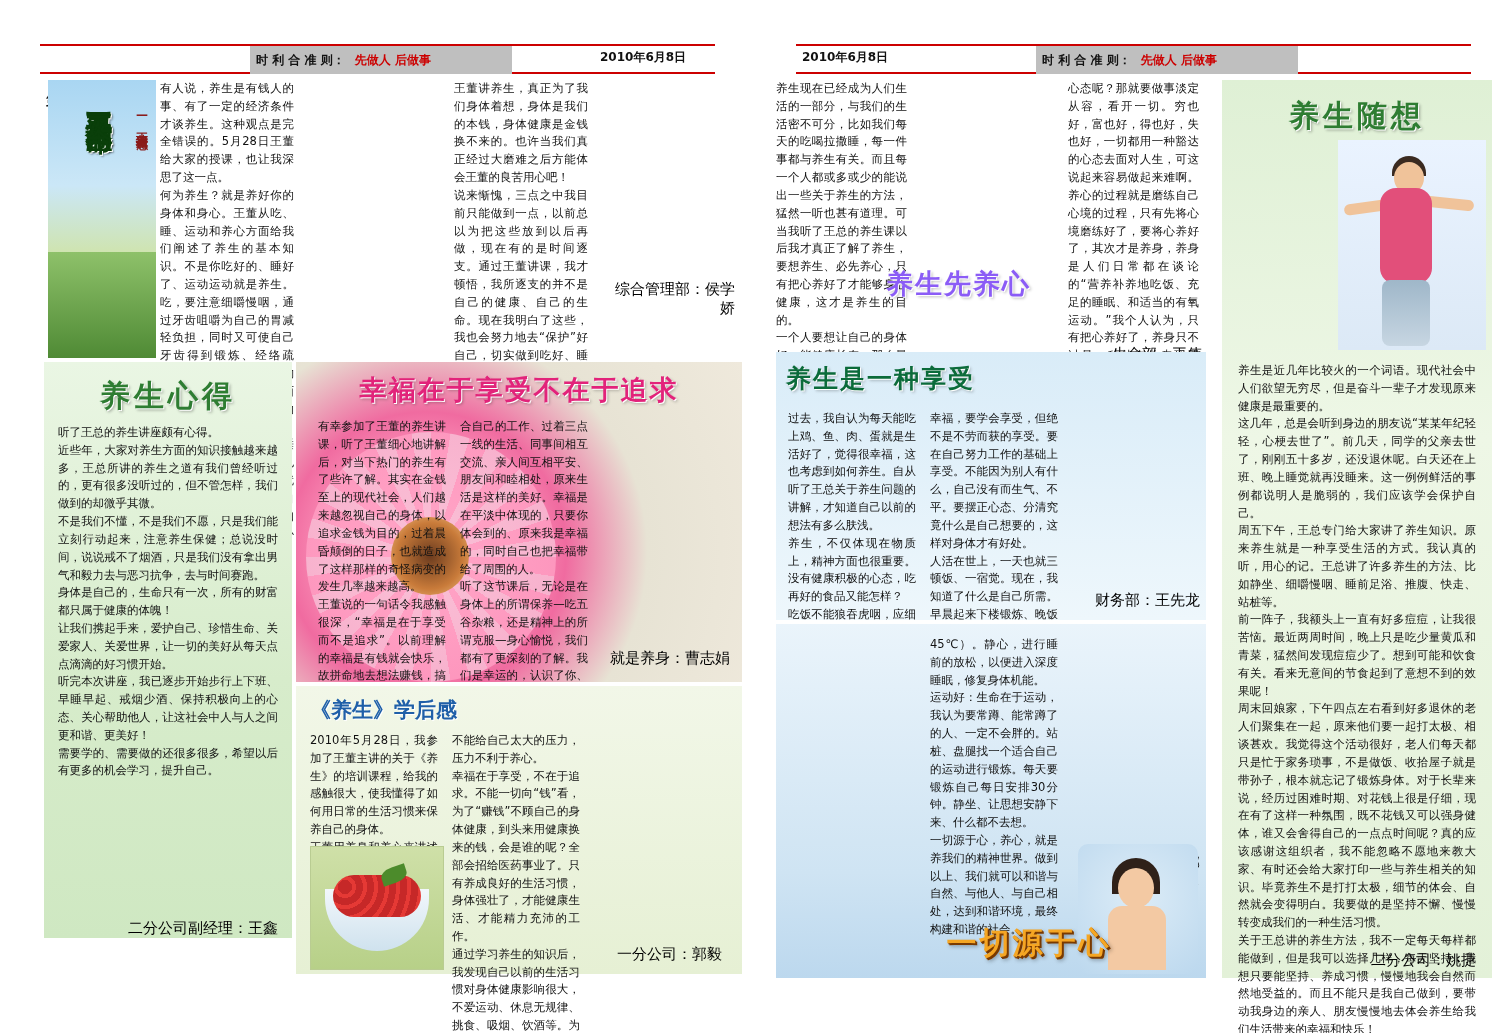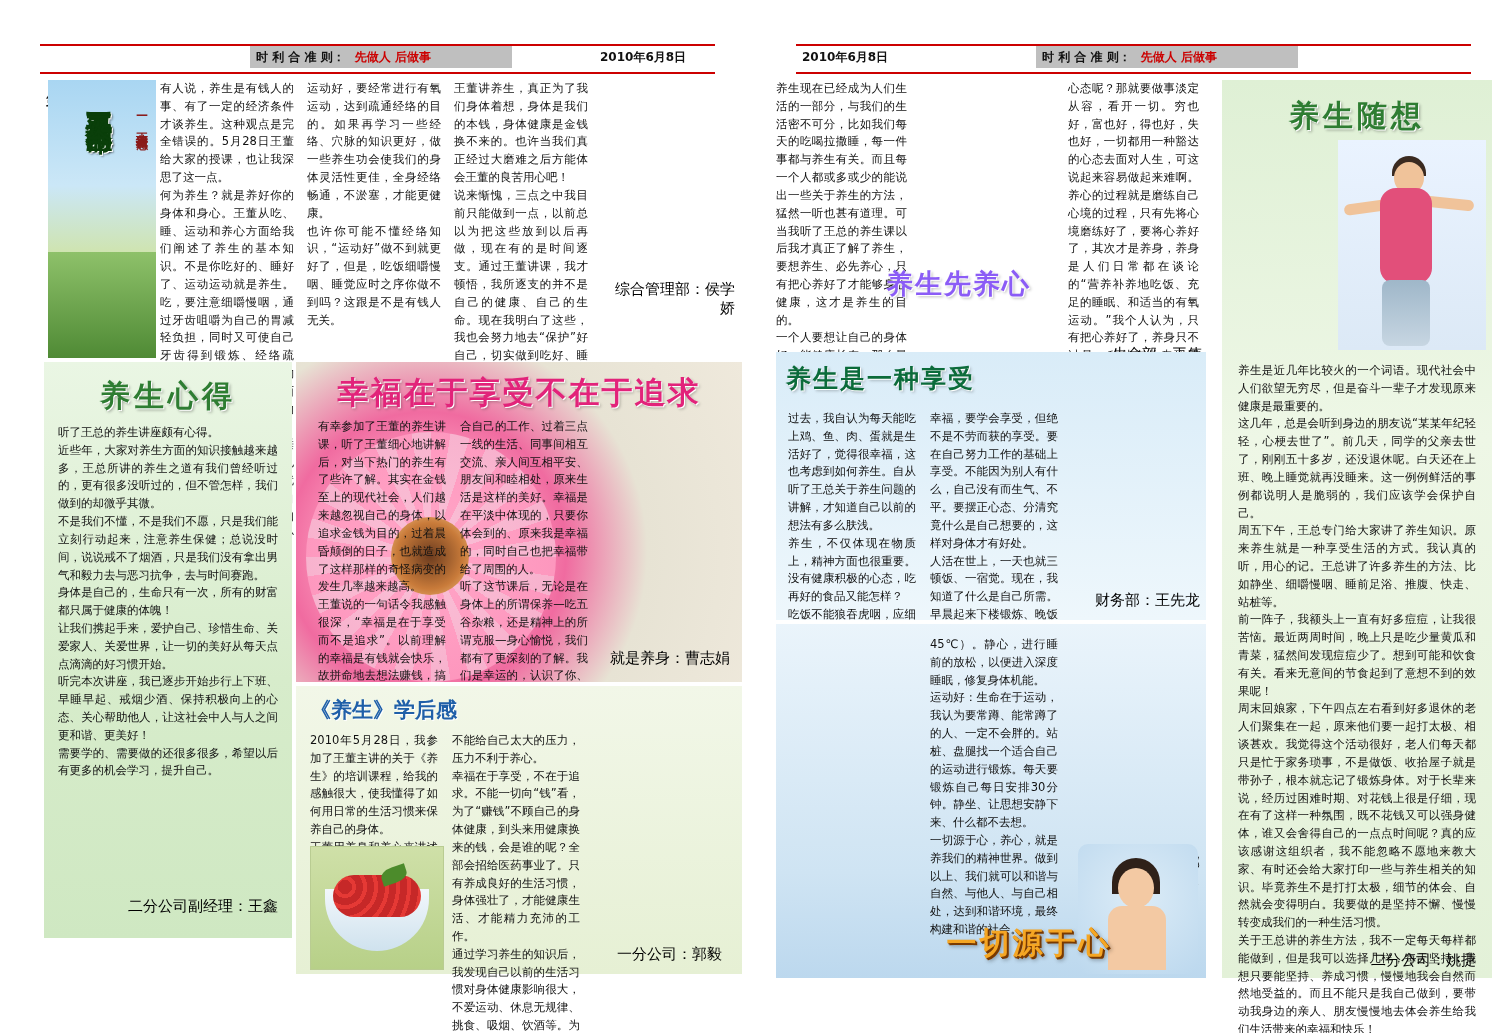--- a/index.html
+++ b/index.html
@@ -33,21 +33,21 @@
   }
   .page-no{
     position:absolute;top:44px;height:26px;display:flex;align-items:center;
     font-size:13px;font-weight:bold;color:#111;gap:2px;
   }
   .page-no .num{
     display:inline-block;width:19px;height:19px;border-radius:50%;
     background:#d81d1d;color:#fff;font-size:13px;line-height:19px;text-align:center;
   }
   .mast-band{
-    position:absolute;top:2px;height:22px;
+    position:absolute;top:2px;height:28px;
     background:#bfbfbf;display:flex;align-items:center;
     font-size:12px;font-weight:bold;color:#111;padding:0 6px;gap:10px;
   }
   .mast-band .red{color:#c00;}
   .mast-date{
     position:absolute;top:2px;height:22px;display:flex;align-items:center;
     font-size:12px;font-weight:bold;color:#111;
   }
 
   
@@ -103,21 +103,21 @@
     position:absolute;left:10px;top:70px;width:250px;height:250px;border-radius:50%;
     background:repeating-conic-gradient(from 0deg,#ff9dc2 0deg 9deg,#f8bcd4 9deg 18deg);
     opacity:.85;
   }
   .l-flower .core{
     position:absolute;left:95px;top:155px;width:78px;height:78px;border-radius:50%;
     background:radial-gradient(circle,#6b3b1e,#c97b3a 60%,#f2c48a);
   }
   .l-flower-title{
     position:absolute;left:0;right:0;top:10px;text-align:center;
-    font-size:31px;font-weight:bold;color:#e2237a;letter-spacing:2px;
+    font-size:27px;font-weight:bold;color:#e2237a;letter-spacing:2px;
     font-family:"DejaVu Serif","Liberation Serif",serif;
     text-shadow:1px 1px 0 #fff,2px 2px 3px rgba(0,0,0,.25);
   }
   .l-flower .cols{position:absolute;left:16px;right:12px;top:56px;bottom:8px;}
   .l-flower .c{position:absolute;top:0;bottom:0;width:128px;margin-left:6px;}
   .l-flower .c1{left:0;} .l-flower .c2{left:142px;} .l-flower .c3{left:284px;}
 
   .l-sub{
     position:absolute;left:296px;top:686px;width:446px;height:288px;
     background:linear-gradient(#f2f7e8,#e6f0d4);
@@ -257,39 +257,37 @@
 
     <div class="sky-box">
       <div class="vtitle">不要再透支你的生命</div>
       <div class="vauthor">—王董培训有感</div>
     </div>
 
     <div class="l-art1">
       <div class="c c1 col-text" style="white-space:pre-wrap">有人说，养生是有钱人的事、有了一定的经济条件才谈养生。这种观点是完全错误的。5月28日王董给大家的授课，也让我深思了这一点。
 何为养生？就是养好你的身体和身心。王董从吃、睡、运动和养心方面给我们阐述了养生的基本知识。不是你吃好的、睡好了、运动运动就是养生。吃，要注意细嚼慢咽，通过牙齿咀嚼为自己的胃减轻负担，同时又可使自己牙齿得到锻炼、经络疏通、吸收营养、减少废物入口、调整心态等多方面的好处，从而达到养身的目的。
 睡好，要应时之序，该睡则睡，该起则起。同时也需要我们把心养好，也就是王董提到的养心，使自己的心情愉快、放松、知足常乐等。当你有好的心情才能养好自己的身心，才能做到睡好。</div>
-      <div class="c c2 col-text" style="white-space:pre-wrap">运动好，要经常进行有氧运动，达到疏通经络的目的。如果再学习一些经络、穴脉的知识更好，做一些养生功会使我们的身体灵活性更佳，全身经络畅通，不淤塞，才能更健康。
-也许你可能不懂经络知识，“运动好”做不到就更好了，但是，吃饭细嚼慢咽、睡觉应时之序你做不到吗？这跟是不是有钱人无关。</div>
       <div class="c c3 col-text" style="white-space:pre-wrap">王董讲养生，真正为了我们身体着想，身体是我们的本钱，身体健康是金钱换不来的。也许当我们真正经过大磨难之后方能体会王董的良苦用心吧！
 说来惭愧，三点之中我目前只能做到一点，以前总以为把这些放到以后再做，现在有的是时间逐支。通过王董讲课，我才顿悟，我所逐支的并不是自己的健康、自己的生命。现在我明白了这些，我也会努力地去“保护”好自己，切实做到吃好、睡好、运动好，还原自己一个更健康的身体、更快乐的身心、更幸福的家庭。</div>
       <div class="c c4">
         <div class="sig" style="position:absolute;bottom:40px;right:0;">综合管理部：侯学娇</div>
       </div>
     </div>
 
     <div class="l-green">
       <div class="l-green-title">养生心得</div>
       <div class="l-green-body col-text" style="white-space:pre-wrap">听了王总的养生讲座颇有心得。
 近些年，大家对养生方面的知识接触越来越多，王总所讲的养生之道有我们曾经听过的，更有很多没听过的，但不管怎样，我们做到的却微乎其微。
 不是我们不懂，不是我们不愿，只是我们能立刻行动起来，注意养生保健；总说没时间，说说戒不了烟酒，只是我们没有拿出男气和毅力去与恶习抗争，去与时间赛跑。
 身体是自己的，生命只有一次，所有的财富都只属于健康的体魄！
 让我们携起手来，爱护自己、珍惜生命、关爱家人、关爱世界，让一切的美好从每天点点滴滴的好习惯开始。
 听完本次讲座，我已逐步开始步行上下班、早睡早起、戒烟少酒、保持积极向上的心态、关心帮助他人，让这社会中人与人之间更和谐、更美好！
 需要学的、需要做的还很多很多，希望以后有更多的机会学习，提升自己。</div>
-      <div class="sig" style="position:absolute;right:14px;bottom:22px;">二分公司副经理：王鑫</div>
+      <div class="sig" style="position:absolute;right:14px;bottom:0;">二分公司副经理：王鑫</div>
     </div>
 
     <div class="l-flower">
       <div class="petals"></div>
       <div class="core"></div>
       <div class="l-flower-title">幸福在于享受不在于追求</div>
       <div class="cols">
         <div class="c c1 col-text" style="white-space:pre-wrap">有幸参加了王董的养生讲课，听了王董细心地讲解后，对当下热门的养生有了些许了解。其实在金钱至上的现代社会，人们越来越忽视自己的身体，以追求金钱为目的，过着晨昏颠倒的日子，也就造成了这样那样的奇怪病变的发生几率越来越高。
 王董说的一句话令我感触很深，“幸福是在于享受而不是追求”。以前理解的幸福是有钱就会快乐，故拼命地去想法赚钱，搞得自己身心疲惫，也没有感觉到幸福是什么。现在静下心来想想：做着适</div>
         <div class="c c2 col-text" style="white-space:pre-wrap">合自己的工作、过着三点一线的生活、同事间相互交流、亲人间互相平安、朋友间和睦相处，原来生活是这样的美好。幸福是在平淡中体现的，只要你体会到的、原来我是幸福的，同时自己也把幸福带给了周围的人。

